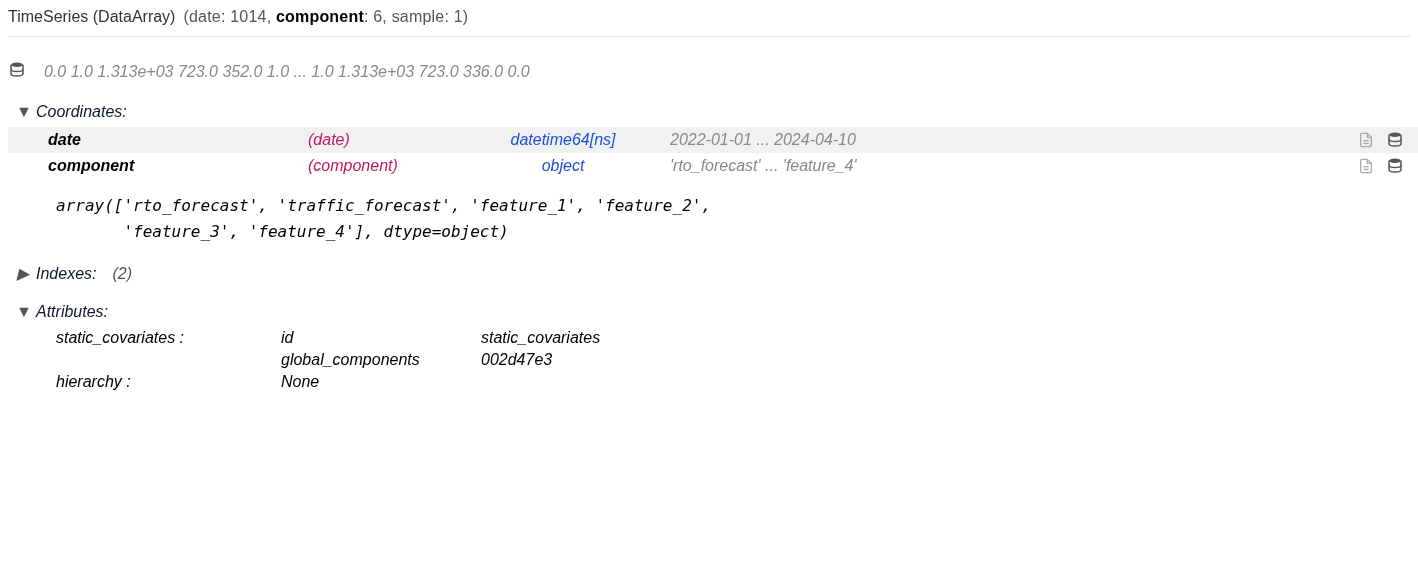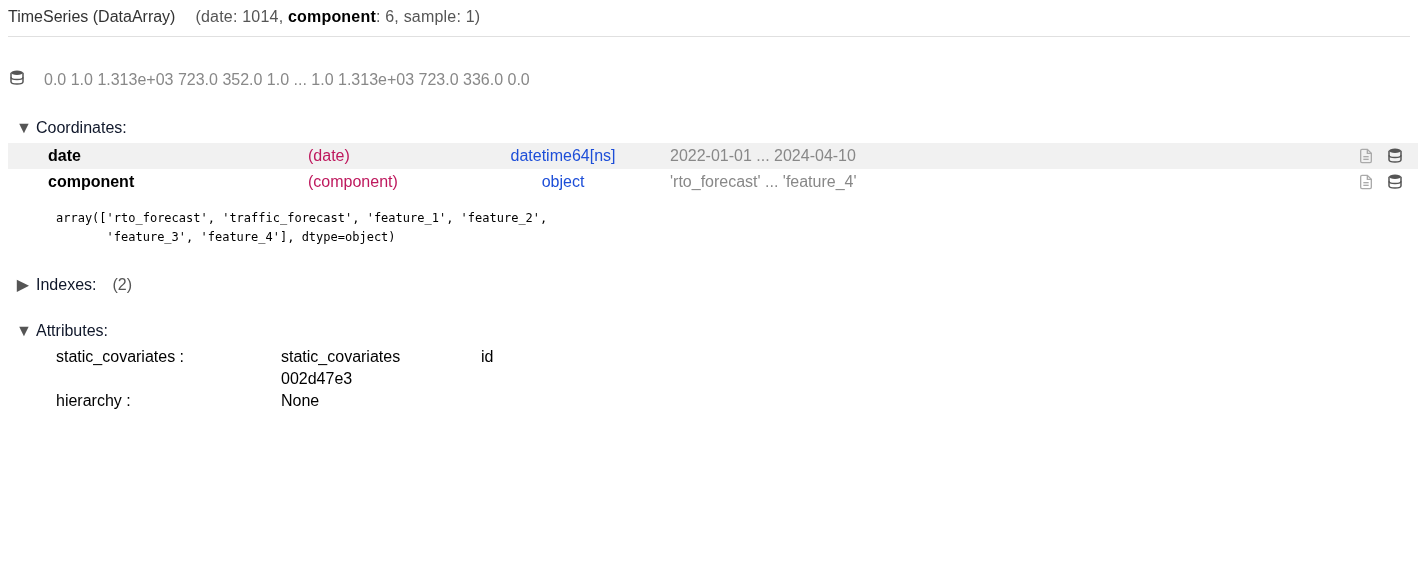--- a/index.html
+++ b/index.html
@@ -6,31 +6,32 @@
     margin: 0;
     font-family: -apple-system, BlinkMacSystemFont, "Segoe UI", Helvetica, Arial, sans-serif;
     font-size: 16px;
     color: #000;
     background: #fff;
     padding: 8px 8px 24px 8px;
   }
   .header {
     display: flex;
     align-items: baseline;
-    gap: 20px;
+    gap: 8px;
     padding-bottom: 10px;
     border-bottom: 1px solid #e0e0e0;
     color: #555;
   }
   .title-prefix { color:#333; }
   .dims { color:#555; letter-spacing: 0.2px;}
   .dims b { font-weight:700; color:#000; }
   .section {
-    margin-top: 28px;
+    margin-top: 20px;
     padding-left: 8px;
+    font-style: italic;
   }
   .preview-row {
     display: flex;
     align-items: center;
     gap: 18px;
     color:#888;
     padding: 4px 0 0 0;
   }
   .db-icon { flex: 0 0 auto; }
   .section-head {
@@ -58,21 +59,21 @@
   .coord-dim { color:#be185d; }
   .coord-dtype { color:#1d4ed8; text-align:center; padding-right:18px;}
   .coord-vals { color:#888; }
   .row-icons { display:flex; gap:12px; padding-right:4px;}
   .row-icons svg { display:block; }
   .mono-block {
     font-family: ui-monospace, SFMono-Regular, Menlo, Consolas, monospace;
     white-space: pre;
     color:#000;
     padding: 14px 0 0 40px;
-    font-size: 12px;
+    font-size: 16px;
     line-height: 1.6;
   }
   .attr-row {
     display:grid;
     grid-template-columns: 225px 200px 1fr;
     padding: 2px 0 2px 40px;
     color:#000;
   }
   .attr-key { color:#000; }
   svg { overflow: visible; }
@@ -166,25 +167,26 @@
 </div>
 
 <div class="section">
   <div class="section-head">
     <span class="caret">▼</span>
     <span class="label">Attributes:</span>
   </div>
 
   <div class="attr-row">
     <span class="attr-key">static_covariates :</span>
+    <span>id</span>
     <span>static_covariates</span>
-    <span>id</span>
   </div>
   <div class="attr-row">
     <span></span>
+    <span>global_components</span>
     <span>002d47e3</span>
   </div>
   <div class="attr-row">
     <span class="attr-key">hierarchy :</span>
     <span>None</span>
     <span></span>
   </div>
 </div>
 
 </body></html>

